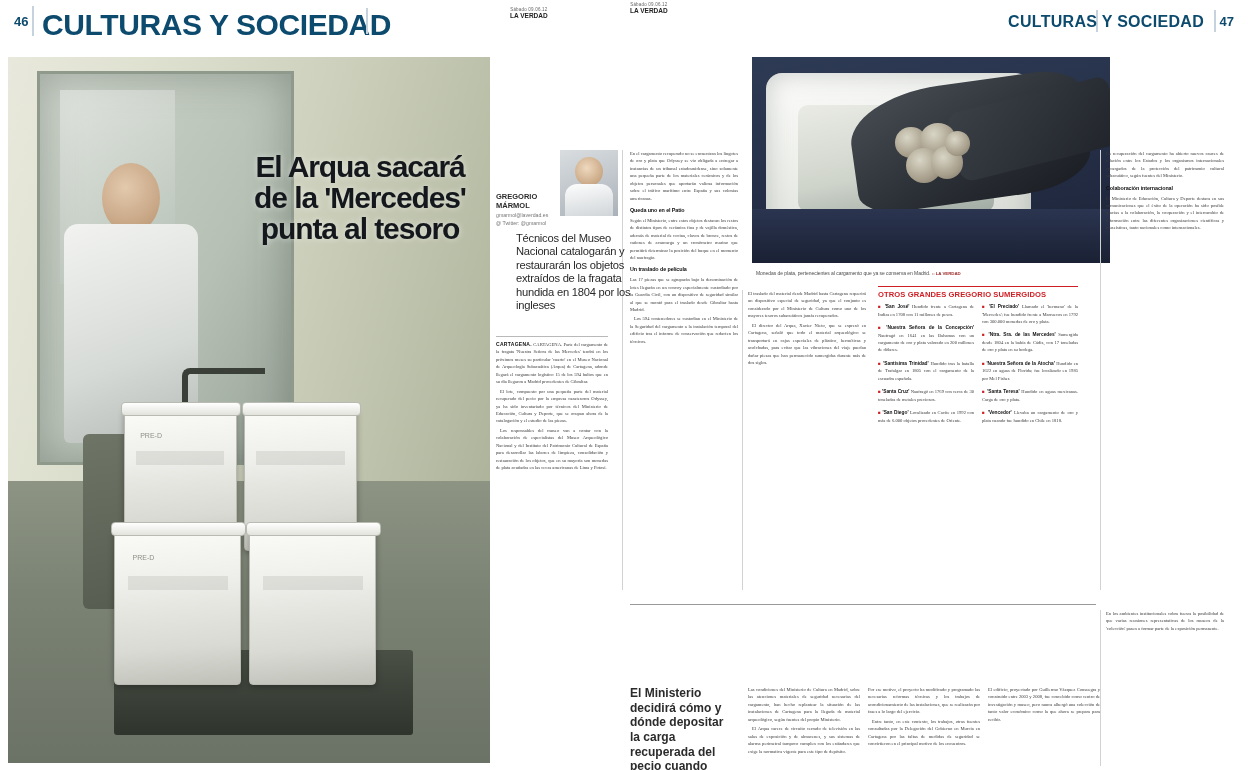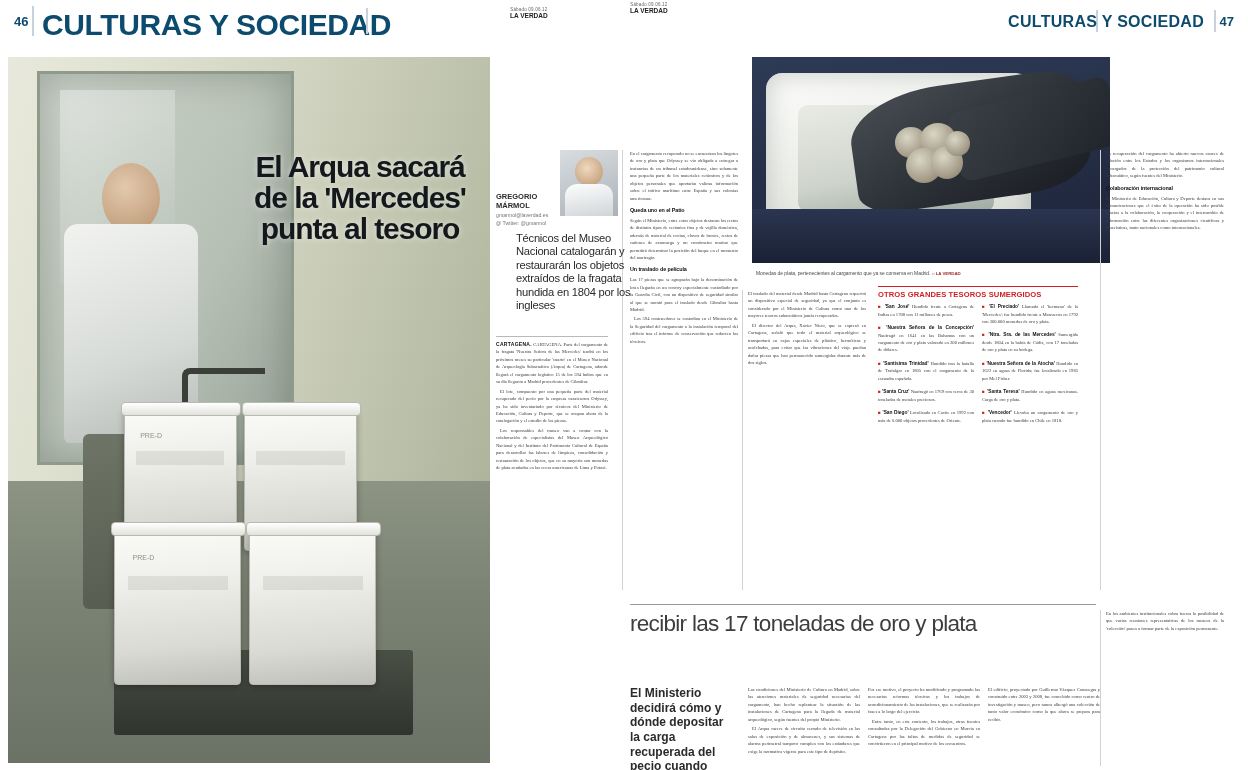--- a/index.html
+++ b/index.html
@@ -256,21 +256,21 @@
     <div class="pc-coin" style="left:54%;top:36%;width:7%;height:12%;"></div>
     <div class="pc-blue"></div>
   </div>
   <div class="caption" style="left:756px;top:270px;width:340px;">
     <span>Monedas de plata, pertenecientes al cargamento que ya se conserva en Madrid.</span>
     <span class="cap-credit">:: LA VERDAD</span>
   </div>
 
   <div class="redbox">
     <div class="rb-top"></div>
-    <div class="rb-title">OTROS GRANDES TESOROS SUMERGIDOS</div>
+    <div class="rb-title">OTROS GRANDES GREGORIO SUMERGIDOS</div>
     <div class="rb-cols">
       <div class="rb-col">
         <div class="rb-item"><span class="rb-bullet">■</span>
           <b>'San José'</b>
           <span>Hundido frente a Cartagena de Indias en 1708 con 11 millones de pesos.</span></div>
         <div class="rb-item"><span class="rb-bullet">■</span>
           <b>'Nuestra Señora de la Concepción'</b>
           <span>Naufragó en 1641 en las Bahamas con un cargamento de oro y plata valorado en 200 millones de dólares.</span></div>
         <div class="rb-item"><span class="rb-bullet">■</span>
           <b>'Santísima Trinidad'</b>
@@ -303,21 +303,20 @@
   </div>
 
   <div class="col" id="cr" style="left:1106px;top:150px;width:118px;height:440px;">
     <p class="noind">La recuperación del cargamento ha abierto nuevos cauces de relación entre los Estados y los organismos internacionales encargados de la protección del patrimonio cultural subacuático, según fuentes del Ministerio.</p>
     <div class="subsec">Colaboración internacional</div>
     <p class="noind">El Ministerio de Educación, Cultura y Deporte destaca en sus comunicaciones que el éxito de la operación ha sido posible gracias a la colaboración, la cooperación y el intercambio de información entre las diferentes organizaciones científicas y museísticas, tanto nacionales como internacionales.</p>
   </div>
 
   <div class="bot-rule"></div>
   <div class="bot-head">
-    <div>recibir las 17 toneladas de oro y plata</div>
   </div>
   <div class="bot-lead">El Ministerio decidirá cómo y dónde depositar la carga recuperada del pecio cuando acabe el inventariado y el informe de conservación</div>
 
   <div class="col" style="left:748px;top:686px;width:112px;height:80px;">
     <p class="noind">Las condiciones del Ministerio de Cultura en Madrid, sobre las atenciones materiales de seguridad necesarias del cargamento, han hecho replantear la situación de las instalaciones de Cartagena para la llegada de material arqueológico, según fuentes del propio Ministerio.</p>
     <p>El Arqua carece de circuito cerrado de televisión en las salas de exposición y de almacenes, y sus sistemas de alarma perimetral tampoco cumplen con los estándares que exige la normativa vigente para este tipo de depósito.</p>
   </div>
   <div class="col" style="left:868px;top:686px;width:112px;height:80px;">
     <p class="noind">Por ese motivo, el proyecto ha modificado y programado las necesarias reformas técnicas y los trabajos de acondicionamiento de las instalaciones, que se realizarán por fases a lo largo del ejercicio.</p>
     <p>Entre tanto, en este contexto, los trabajos, otras fuentes consultadas por la Delegación del Gobierno en Murcia en Cartagena por las faltas de medidas de seguridad se convirtieron en el principal motivo de los encuentros.</p>

